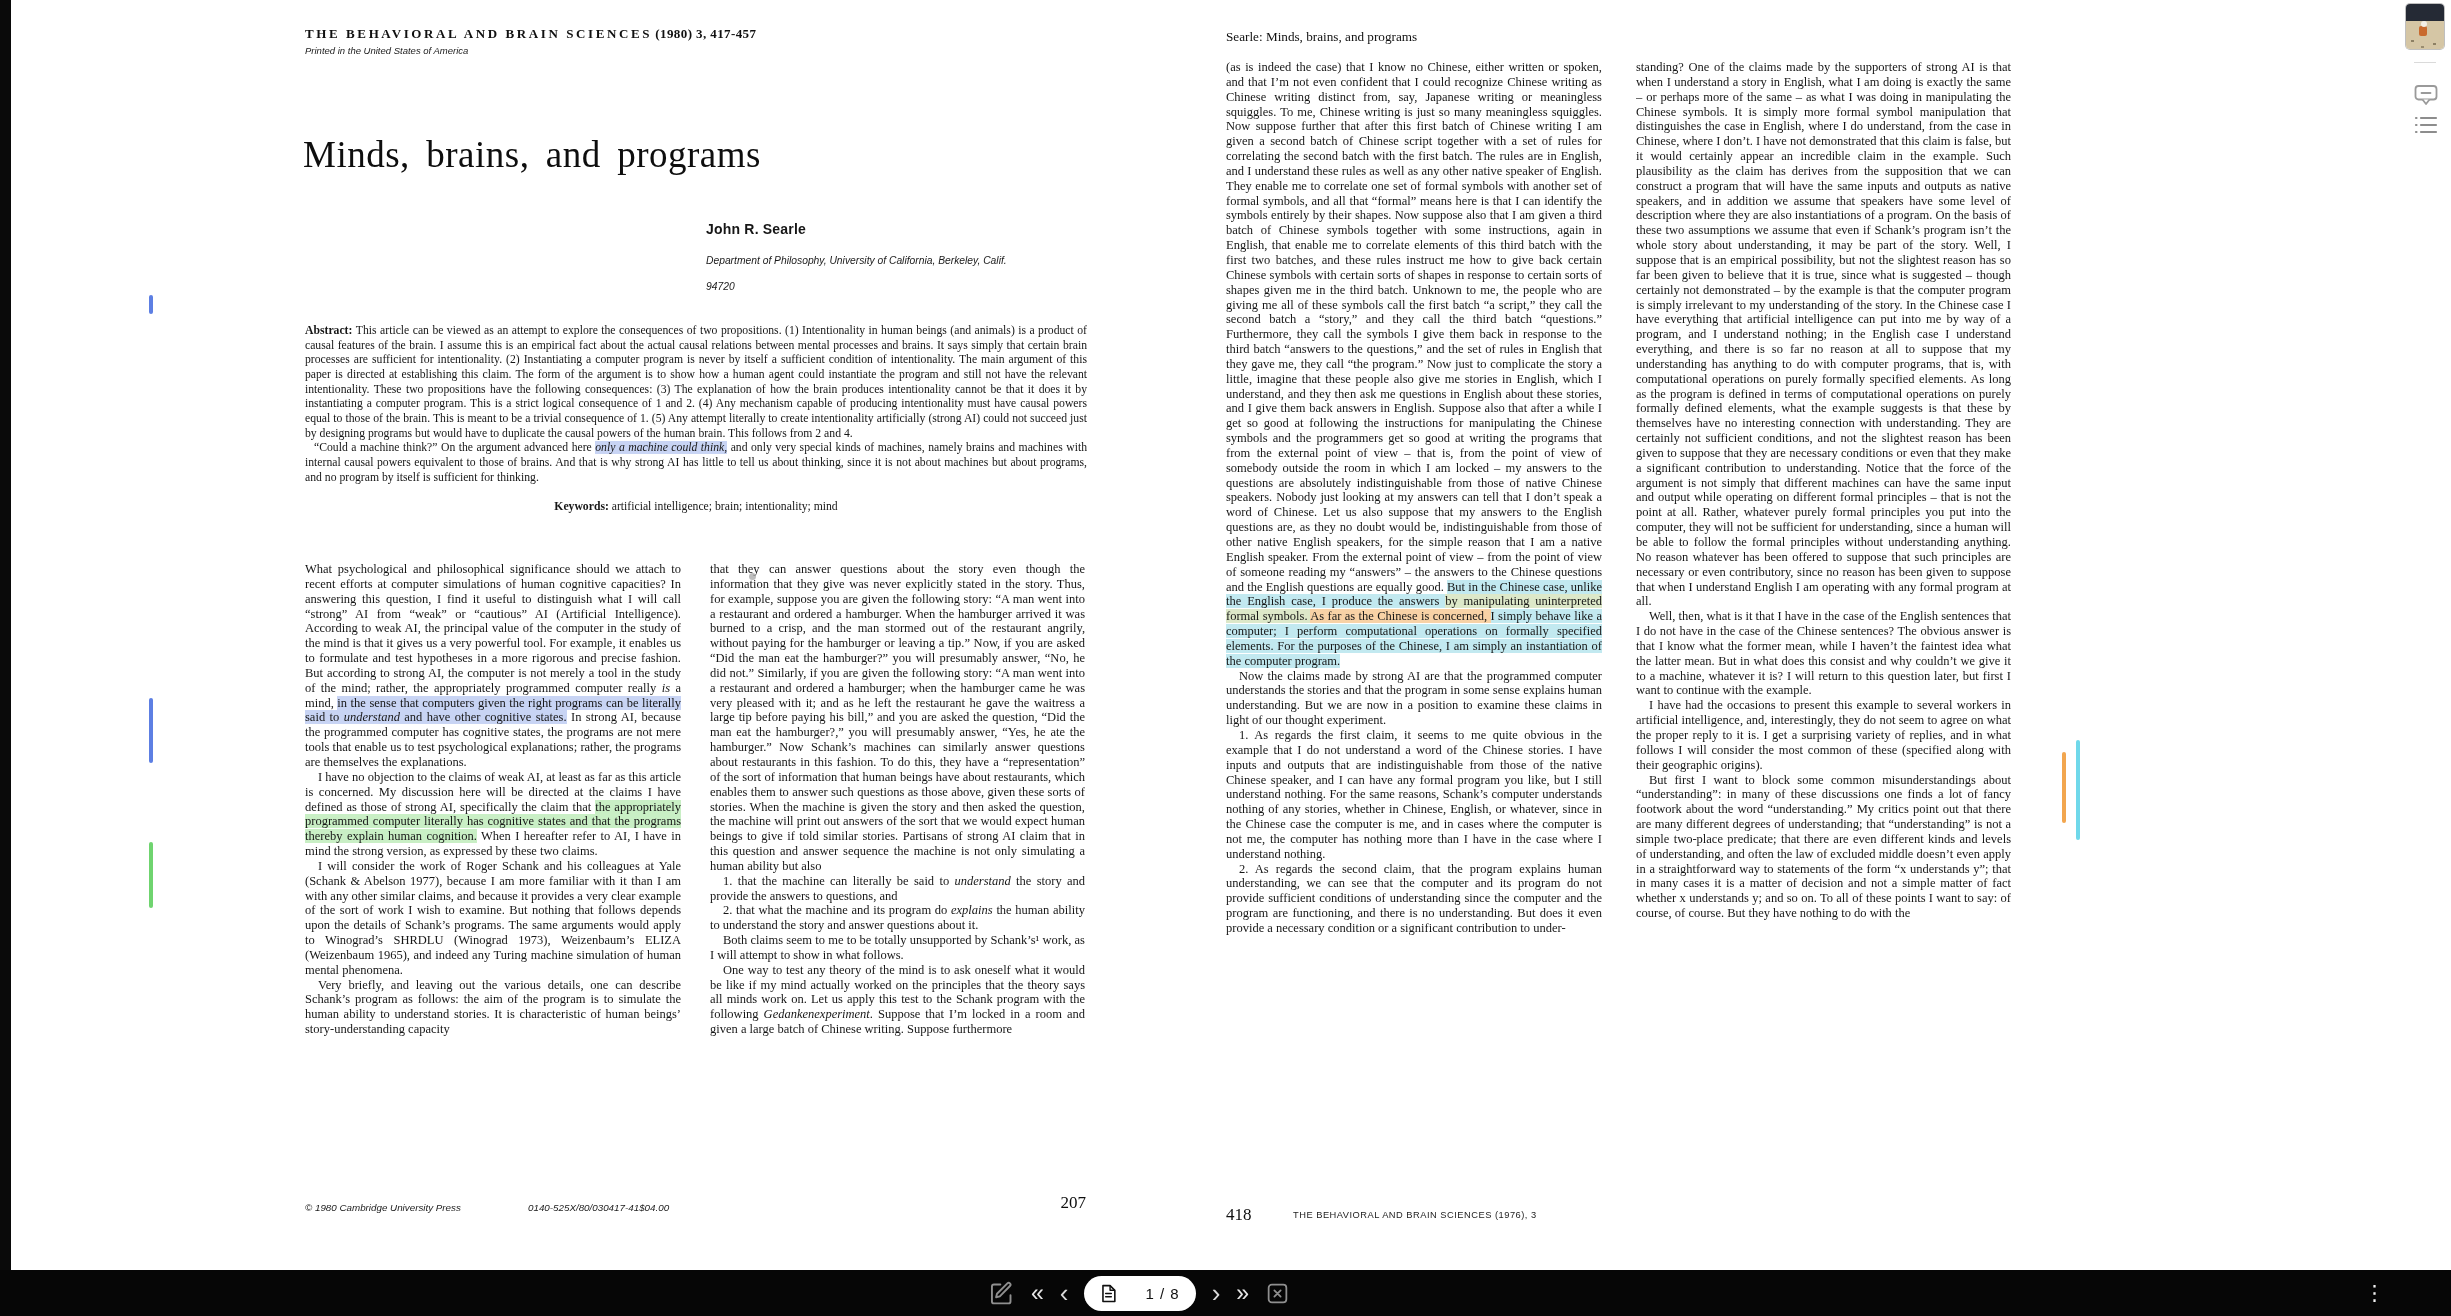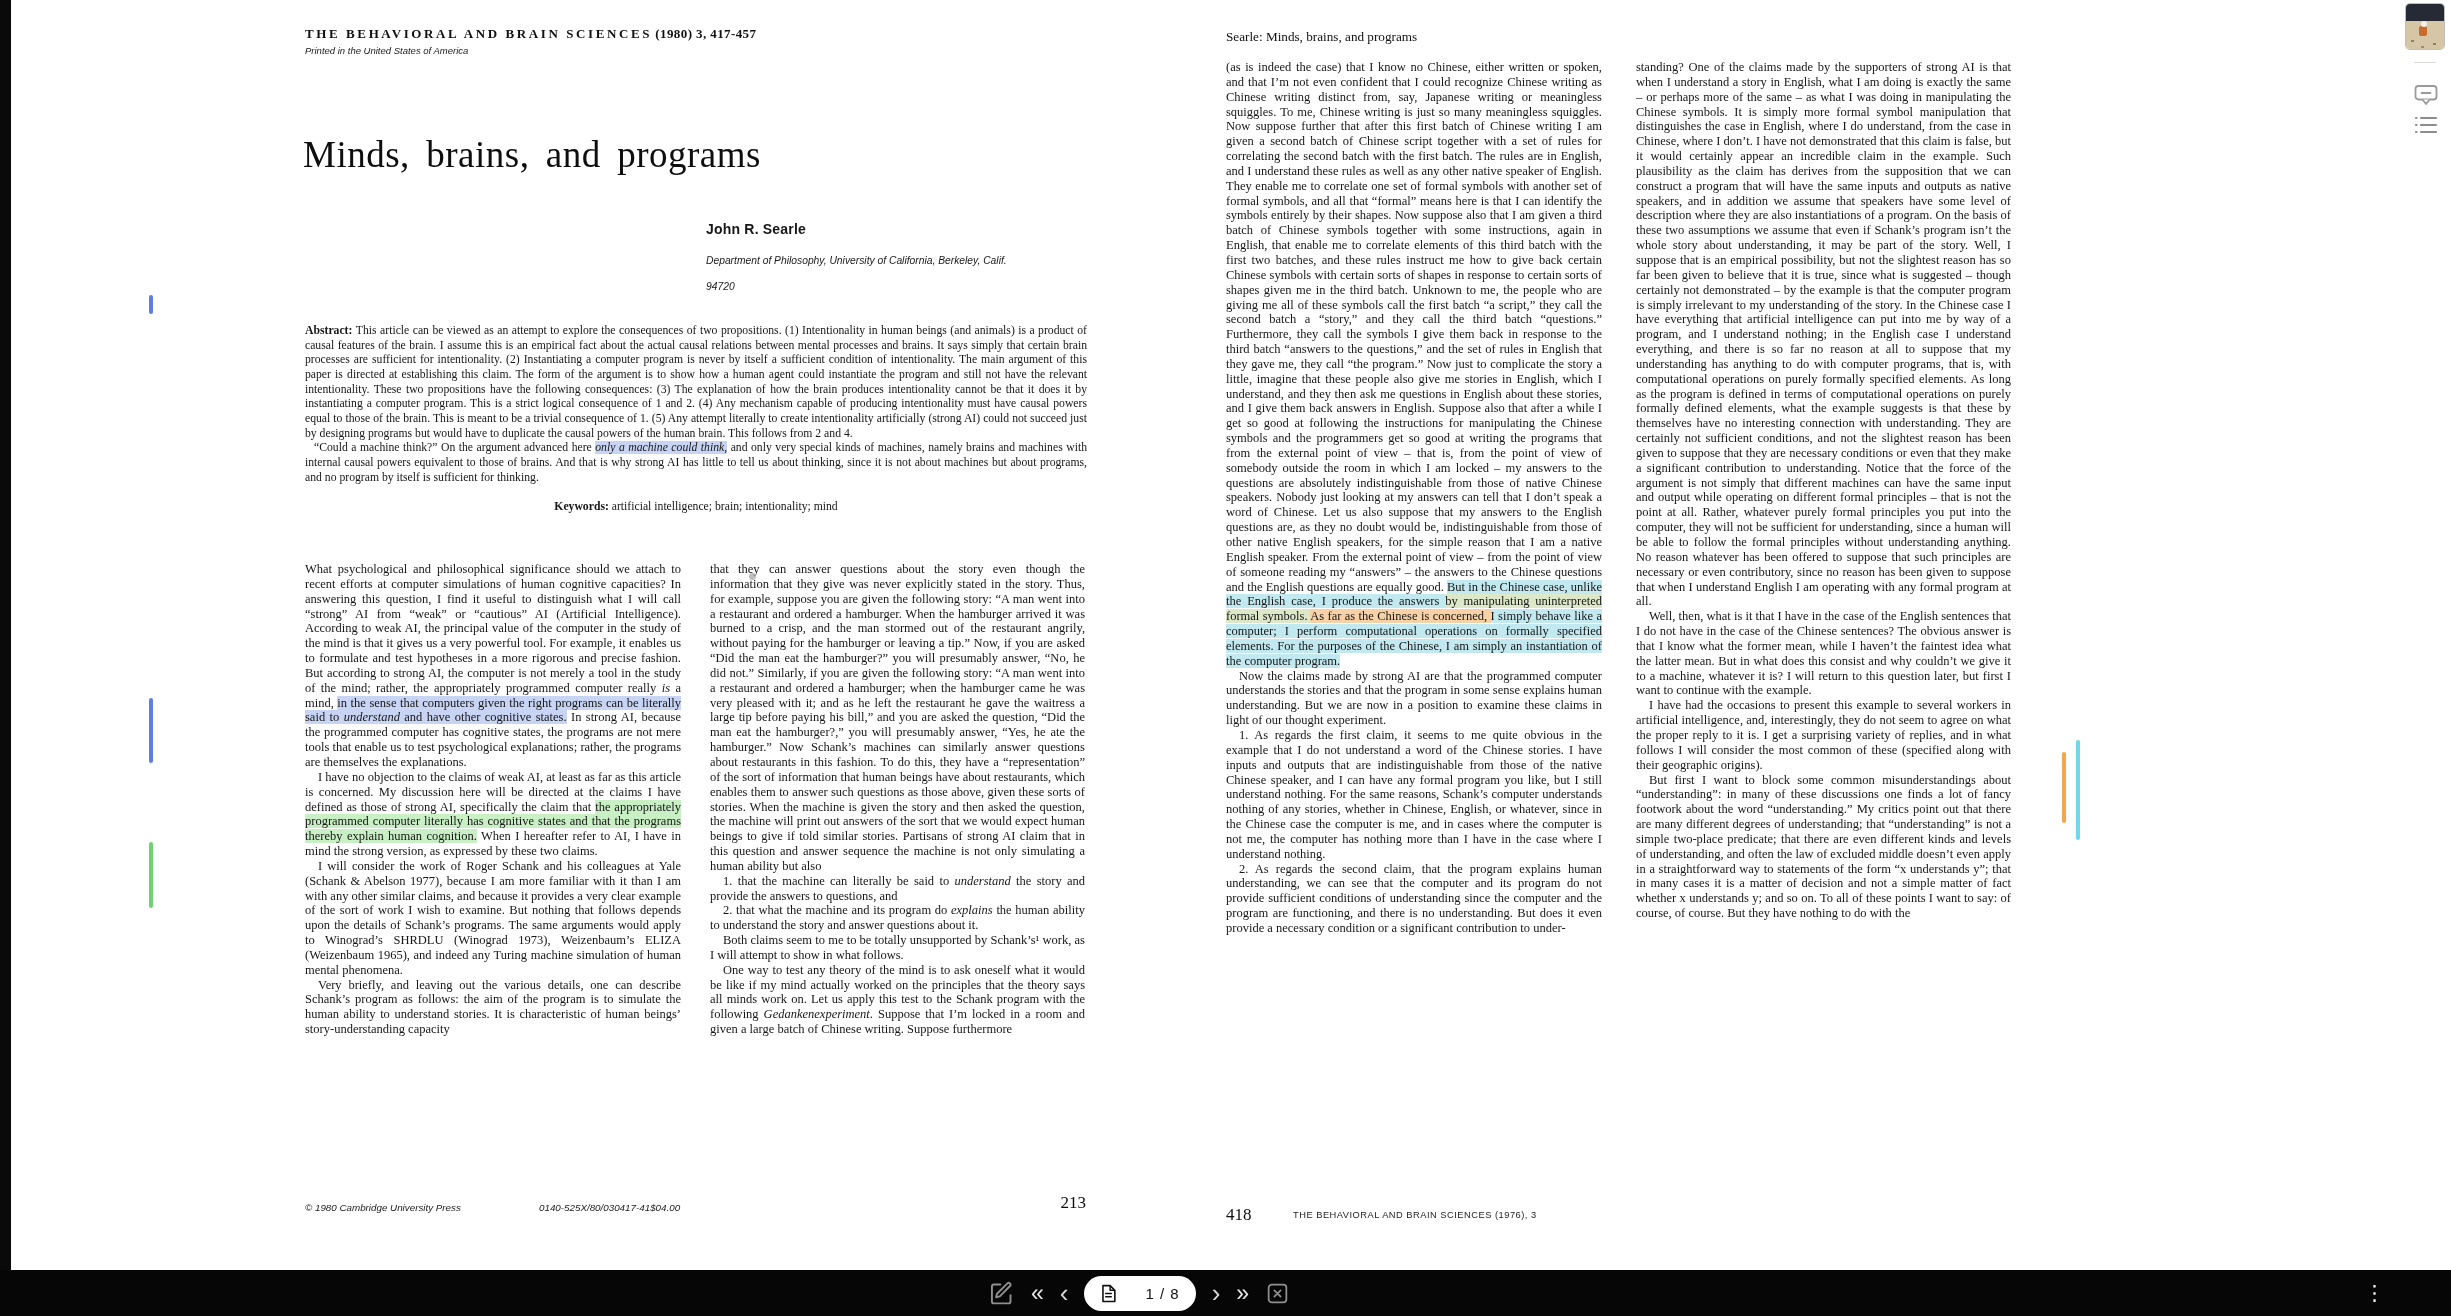--- a/index.html
+++ b/index.html
@@ -52,21 +52,21 @@
   .col .para{text-align:justify}
   .col .para.ind{text-indent:13px}
   .c417-1{left:305px;top:562px;width:376px;height:606px}
   .c417-2{left:710px;top:562px;width:375px;height:606px}
   .c418-1{left:1226px;top:60px;width:376px;height:1112px}
   .c418-2{left:1636px;top:60px;width:375px;height:1112px}
 
   .runhead{position:absolute;left:1226px;top:29px;font-size:13.2px;color:#111}
 
   .foot-copy{position:absolute;left:305px;top:1202px;font-family:"Liberation Sans",sans-serif;font-style:italic;font-size:9.8px;color:#222}
-  .foot-fee{position:absolute;left:539px;top:1202px;font-family:"Liberation Sans",sans-serif;font-style:italic;font-size:9.8px;color:#222}
+  .foot-fee{position:absolute;left:528px;top:1202px;font-family:"Liberation Sans",sans-serif;font-style:italic;font-size:9.8px;color:#222}
   .foot-pn-417{position:absolute;left:1040px;top:1193px;width:46px;text-align:right;font-size:17px;color:#0e0e0e}
   .foot-pn-418{position:absolute;left:1226px;top:1205px;font-size:17px;color:#0e0e0e}
   .foot-journal{position:absolute;left:1293px;top:1210px;font-family:"Liberation Sans",sans-serif;font-size:9.3px;letter-spacing:.5px;color:#222}
 
   .b{font-weight:700}
   .it{font-style:italic}
   .hl-blue{background:var(--hl-blue,#c8d4f4)}
   .hl-green{background:var(--hl-green,#c9efc5)}
   .hl-cyan{background:var(--hl-cyan,#c2e9f0)}
   .hl-tan{background:var(--hl-tan,#dde8c9)}
@@ -104,21 +104,21 @@
   <div class="col c417-2">
       <p class="para">that they can answer questions about the story even though the information that they give was never explicitly stated in the story. Thus, for example, suppose you are given the following story: “A man went into a restaurant and ordered a hamburger. When the hamburger arrived it was burned to a crisp, and the man stormed out of the restaurant angrily, without paying for the hamburger or leaving a tip.” Now, if you are asked “Did the man eat the hamburger?” you will presumably answer, “No, he did not.” Similarly, if you are given the following story: “A man went into a restaurant and ordered a hamburger; when the hamburger came he was very pleased with it; and as he left the restaurant he gave the waitress a large tip before paying his bill,” and you are asked the question, “Did the man eat the hamburger?,” you will presumably answer, “Yes, he ate the hamburger.” Now Schank’s machines can similarly answer questions about restaurants in this fashion. To do this, they have a “representation” of the sort of information that human beings have about restaurants, which enables them to answer such questions as those above, given these sorts of stories. When the machine is given the story and then asked the question, the machine will print out answers of the sort that we would expect human beings to give if told similar stories. Partisans of strong AI claim that in this question and answer sequence the machine is not only simulating a human ability but also</p>
       <p class="para ind">1. that the machine can literally be said to <span class="it">understand</span> the story and provide the answers to questions, and</p>
       <p class="para ind">2. that what the machine and its program do <span class="it">explains</span> the human ability to understand the story and answer questions about it.</p>
       <p class="para ind">Both claims seem to me to be totally unsupported by Schank’s¹ work, as I will attempt to show in what follows.</p>
       <p class="para ind">One way to test any theory of the mind is to ask oneself what it would be like if my mind actually worked on the principles that the theory says all minds work on. Let us apply this test to the Schank program with the following <span class="it">Gedankenexperiment</span>. Suppose that I’m locked in a room and given a large batch of Chinese writing. Suppose furthermore</p>
     </div>
 
   <div class="foot-copy">© 1980 Cambridge University Press</div>
   <div class="foot-fee">0140-525X/80/030417-41$04.00</div>
-  <div class="foot-pn-417">213</div>
+  <div class="foot-pn-417">207</div>
 
   <div class="runhead">Searle:  Minds, brains, and programs</div>
   <div class="col c418-1">
       <p class="para">(as is indeed the case) that I know no Chinese, either written or spoken, and that I’m not even confident that I could recognize Chinese writing as Chinese writing distinct from, say, Japanese writing or meaningless squiggles. To me, Chinese writing is just so many meaningless squiggles. Now suppose further that after this first batch of Chinese writing I am given a second batch of Chinese script together with a set of rules for correlating the second batch with the first batch. The rules are in English, and I understand these rules as well as any other native speaker of English. They enable me to correlate one set of formal symbols with another set of formal symbols, and all that “formal” means here is that I can identify the symbols entirely by their shapes. Now suppose also that I am given a third batch of Chinese symbols together with some instructions, again in English, that enable me to correlate elements of this third batch with the first two batches, and these rules instruct me how to give back certain Chinese symbols with certain sorts of shapes in response to certain sorts of shapes given me in the third batch. Unknown to me, the people who are giving me all of these symbols call the first batch “a script,” they call the second batch a “story,” and they call the third batch “questions.” Furthermore, they call the symbols I give them back in response to the third batch “answers to the questions,” and the set of rules in English that they gave me, they call “the program.” Now just to complicate the story a little, imagine that these people also give me stories in English, which I understand, and they then ask me questions in English about these stories, and I give them back answers in English. Suppose also that after a while I get so good at following the instructions for manipulating the Chinese symbols and the programmers get so good at writing the programs that from the external point of view – that is, from the point of view of somebody outside the room in which I am locked – my answers to the questions are absolutely indistinguishable from those of native Chinese speakers. Nobody just looking at my answers can tell that I don’t speak a word of Chinese. Let us also suppose that my answers to the English questions are, as they no doubt would be, indistinguishable from those of other native English speakers, for the simple reason that I am a native English speaker. From the external point of view – from the point of view of someone reading my “answers” – the answers to the Chinese questions and the English questions are equally good. <span class="hl-cyan">But in the Chinese case, unlike the English case, I produce the answers </span><span class="hl-tan">by manipulating uninterpreted formal symbols. </span><span class="hl-orange">As far as the Chinese is concerned, </span><span class="hl-cyan">I simply behave like a computer; I perform computational operations on formally specified elements. For the purposes of the Chinese, I am simply an instantiation of the computer program.</span></p>
       <p class="para ind">Now the claims made by strong AI are that the programmed computer understands the stories and that the program in some sense explains human understanding. But we are now in a position to examine these claims in light of our thought experiment.</p>
       <p class="para ind">1. As regards the first claim, it seems to me quite obvious in the example that I do not understand a word of the Chinese stories. I have inputs and outputs that are indistinguishable from those of the native Chinese speaker, and I can have any formal program you like, but I still understand nothing. For the same reasons, Schank’s computer understands nothing of any stories, whether in Chinese, English, or whatever, since in the Chinese case the computer is me, and in cases where the computer is not me, the computer has nothing more than I have in the case where I understand nothing.</p>
       <p class="para ind">2. As regards the second claim, that the program explains human understanding, we can see that the computer and its program do not provide sufficient conditions of understanding since the computer and the program are functioning, and there is no understanding. But does it even provide a necessary condition or a significant contribution to under-</p>
     </div>
   <div class="col c418-2">
       <p class="para">standing? One of the claims made by the supporters of strong AI is that when I understand a story in English, what I am doing is exactly the same – or perhaps more of the same – as what I was doing in manipulating the Chinese symbols. It is simply more formal symbol manipulation that distinguishes the case in English, where I do understand, from the case in Chinese, where I don’t. I have not demonstrated that this claim is false, but it would certainly appear an incredible claim in the example. Such plausibility as the claim has derives from the supposition that we can construct a program that will have the same inputs and outputs as native speakers, and in addition we assume that speakers have some level of description where they are also instantiations of a program. On the basis of these two assumptions we assume that even if Schank’s program isn’t the whole story about understanding, it may be part of the story. Well, I suppose that is an empirical possibility, but not the slightest reason has so far been given to believe that it is true, since what is suggested – though certainly not demonstrated – by the example is that the computer program is simply irrelevant to my understanding of the story. In the Chinese case I have everything that artificial intelligence can put into me by way of a program, and I understand nothing; in the English case I understand everything, and there is so far no reason at all to suppose that my understanding has anything to do with computer programs, that is, with computational operations on purely formally specified elements. As long as the program is defined in terms of computational operations on purely formally defined elements, what the example suggests is that these by themselves have no interesting connection with understanding. They are certainly not sufficient conditions, and not the slightest reason has been given to suppose that they are necessary conditions or even that they make a significant contribution to understanding. Notice that the force of the argument is not simply that different machines can have the same input and output while operating on different formal principles – that is not the point at all. Rather, whatever purely formal principles you put into the computer, they will not be sufficient for understanding, since a human will be able to follow the formal principles without understanding anything. No reason whatever has been offered to suppose that such principles are necessary or even contributory, since no reason has been given to suppose that when I understand English I am operating with any formal program at all.</p>

